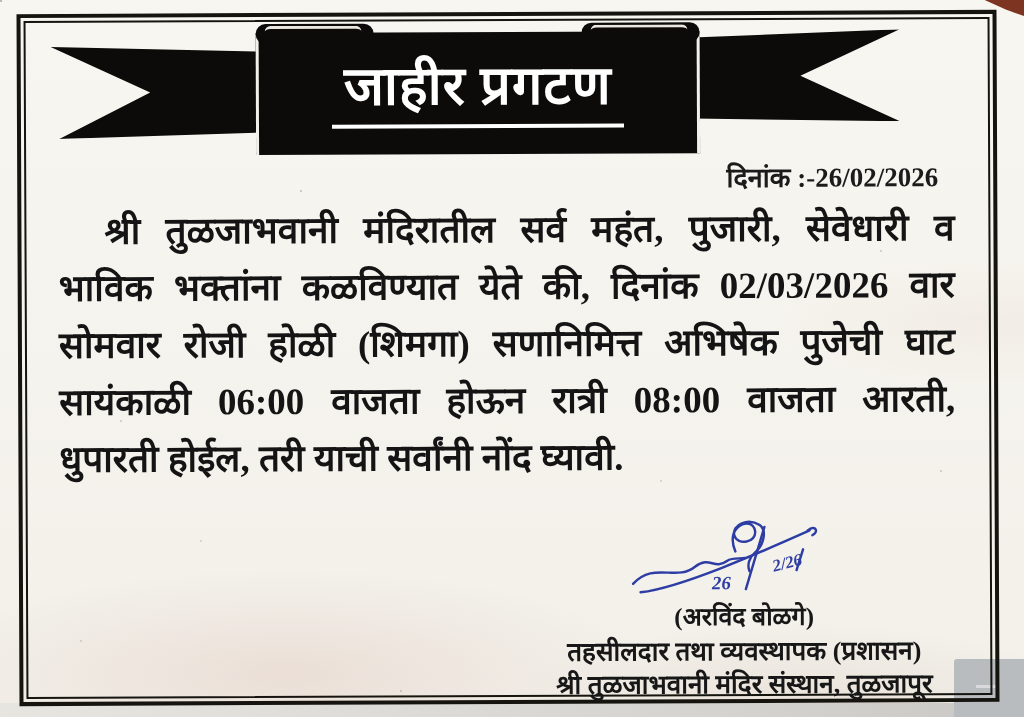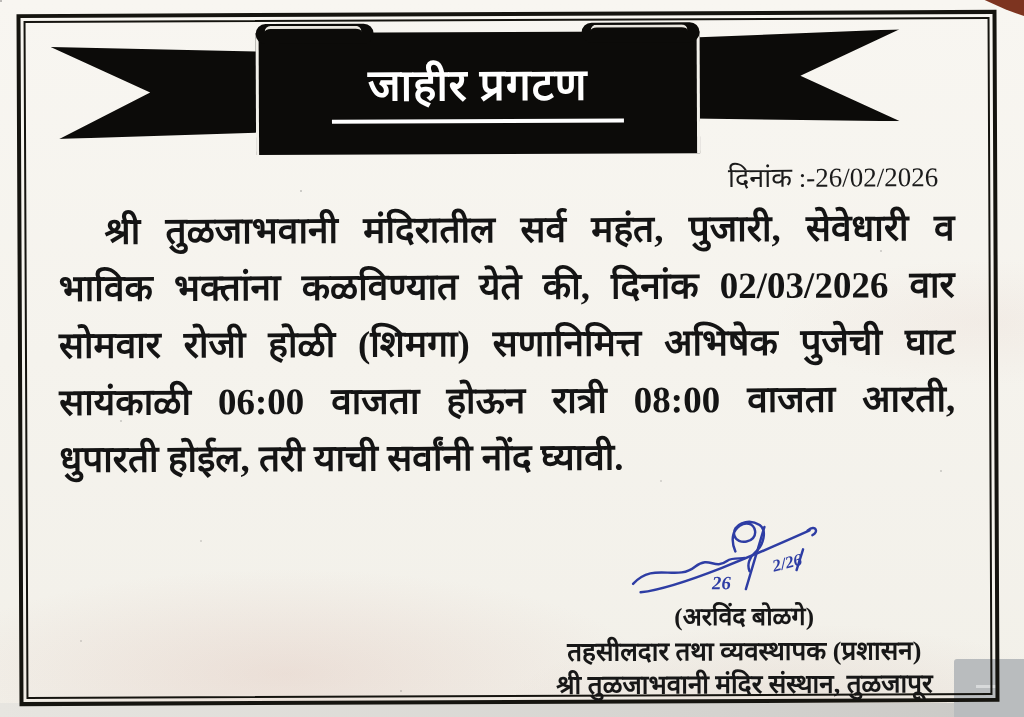--- a/index.html
+++ b/index.html
@@ -43,24 +43,24 @@
     clip-path:polygon(0 0,100% 6%,100% 94%,4% 100%,48% 50%);}
   .tail-right{left:657px;top:6px;width:207px;height:92px;
     clip-path:polygon(0 8%,100% 0,52% 50%,100% 100%,0 96%);}
   .panel{position:absolute;left:220px;top:7px;width:438px;height:122px;background:#0c0b09;
     border-left:3px solid #f2f0ea;border-right:3px solid #f2f0ea;
     display:flex;flex-direction:column;align-items:center;justify-content:center;}
   .curl{position:absolute;top:-9px;height:20px;width:118px;background:#0c0b09;border-radius:11px;}
   .curl::after{content:"";position:absolute;left:9px;top:2px;width:82%;height:9px;
     border-radius:10px;border-top:3px solid #eae7e0;}
   .curl-left{left:-3px;} .curl-right{right:-3px;}
-  .banner-title{color:#ffffff;font-size:44px;font-weight:700;line-height:1.05;letter-spacing:1px;}
+  .banner-title{color:#ffffff;font-size:54px;font-weight:700;line-height:1.05;letter-spacing:1px;}
   .banner-underline{width:292px;height:4px;background:#ffffff;margin-top:9px;}
 
-  .date-line{position:absolute;top:134px;right:40px;font-size:27px;font-weight:400;color:#1b1b1b;}
+  .date-line{position:absolute;top:134px;right:40px;font-size:27px;font-weight:700;color:#1b1b1b;}
 
   .body-text{position:absolute;left:22px;right:24px;top:176px;
     font-size:37px;font-weight:700;color:#141414;}
   .body-line{line-height:57px;text-align:justify;text-align-last:justify;}
   .body-line.first{text-indent:46px;}
   .body-line.last{text-align-last:left;}
 
   .sig-block{position:absolute;right:26px;top:488px;width:420px;text-align:center;color:#171717;}
   .sig-svg{display:block;margin:0 auto;width:260px;height:94px;}
   .sig-name{font-size:25px;font-weight:700;margin-top:-8px;}

